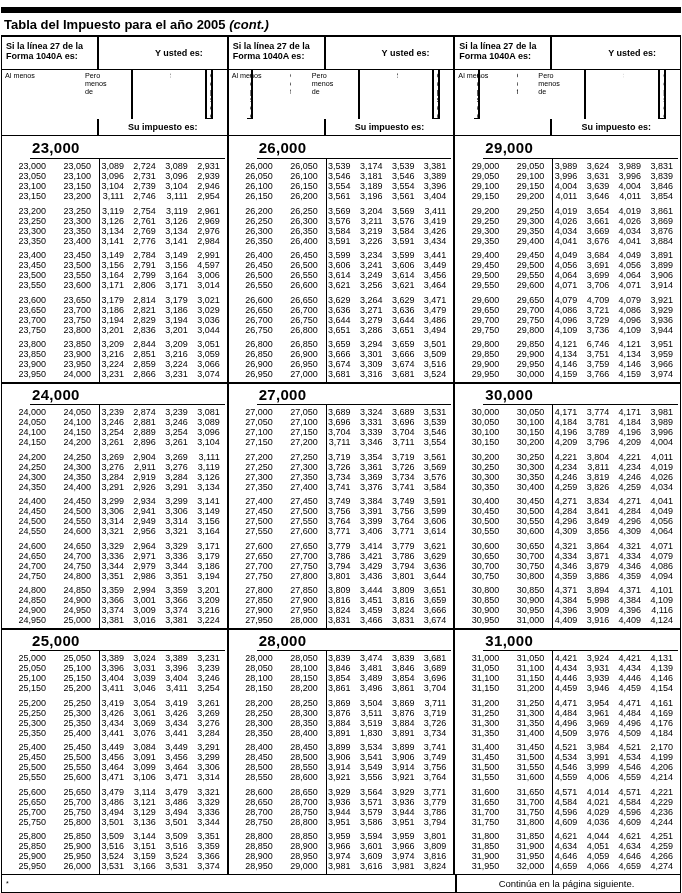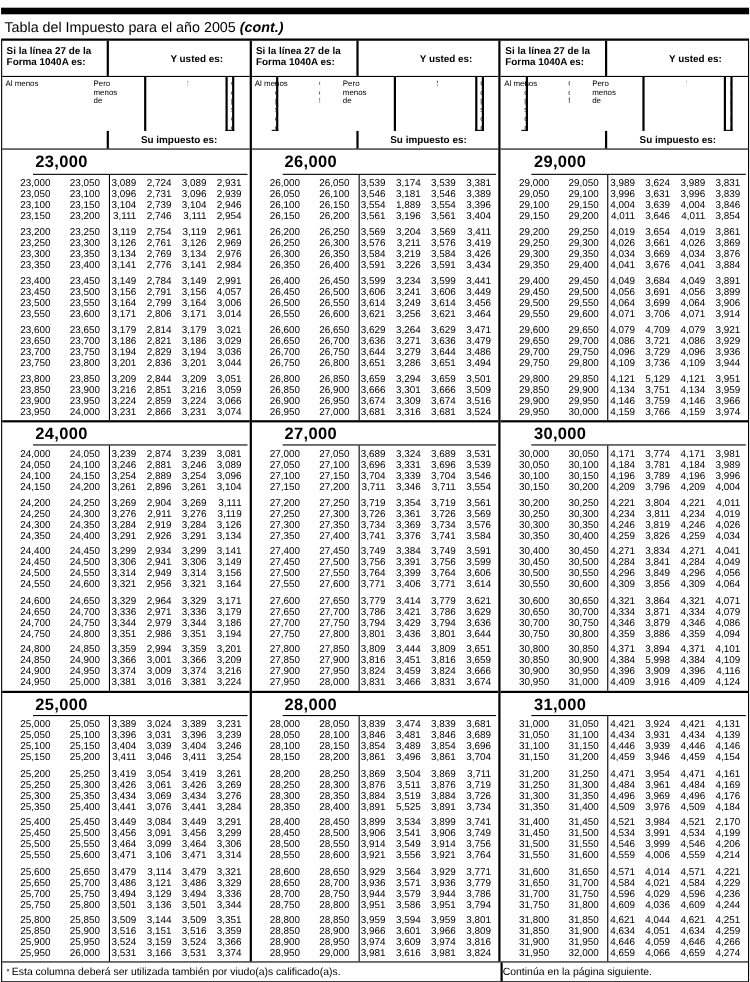--- a/index.html
+++ b/index.html
@@ -1,21 +1,21 @@
 <!DOCTYPE html>
 <html><head>
 <meta charset="utf-8">
 <style>
   * { box-sizing: border-box; margin: 0; padding: 0; }
   html, body { width: 682px; height: 893px; background: #fff; overflow: hidden; }
   body { font-family: "Liberation Sans", sans-serif; color: #000; }
 
   .top-rule { height: 6px; background: #000; margin: 7px 1px 0 1px; }
   .title-line { margin: 4px 0 3px 4px; font-size: 13px; }
-  .title-line .t-main { font-weight: normal; margin-top: 15px; }
+  .title-line .t-main { font-weight: bold; margin-top: 15px; }
   .title-line .t-cont { font-style: italic; font-weight: bold; }
 
   .sheet { margin: 0 1px; border: 1px solid #000; border-top-width: 2px; border-bottom: 3px solid #000; }
   .cols { display: flex; align-items: stretch; }
   .panel { flex: 1 1 0; min-width: 0; }
   .panel.mid, .panel.left { border-right: 2px solid #000; }
 
   
   .phead { border-bottom: 1px solid #000; }
   .ph-r1 { display: flex; height: 33px; border-bottom: 1px solid #000; }
@@ -43,21 +43,21 @@
   .row { display: grid; grid-template-columns: 46px 51px 1fr 1fr 1fr 1fr; line-height: 10px; font-size: 9px; }
   .c { text-align: right; }
   .c0 { padding-right: 2px; }
   .c1 { padding-right: 8px; }
   .c2, .c3, .c4, .c5 { padding-right: 7px; }
 
   
   .tfoot { display: flex; border-top: 1px solid #000; height: 18px; font-size: 9.5px; align-items: center; }
   .tf-left { width: 455px; border-right: 2px solid #000; height: 100%; display: flex; align-items: center; padding-left: 4px; }
   .tf-left sup { font-size: 7px; vertical-align: super; margin-right: 2px; }
-  .tf-right { flex: 1; text-align: left; padding-right: 4px; }
+  .tf-right { flex: 1; text-align: center; padding-right: 4px; }
 </style>
 </head>
 <body>
 
 <div class="top-rule"></div>
 
 <div class="title-line">
   <span class="t-main">Tabla del Impuesto para el año 2005</span>
   <span class="t-cont">(cont.)</span>
 </div>
@@ -178,21 +178,21 @@
                 <span class="c c3">2,784</span>
                 <span class="c c4">3,149</span>
                 <span class="c c5">2,991</span>
               </div>
               <div class="row">
                 <span class="c c0">23,450</span>
                 <span class="c c1">23,500</span>
                 <span class="c c2">3,156</span>
                 <span class="c c3">2,791</span>
                 <span class="c c4">3,156</span>
-                <span class="c c5">4,057</span>
+                <span class="c c5">4,597</span>
               </div>
               <div class="row">
                 <span class="c c0">23,500</span>
                 <span class="c c1">23,550</span>
                 <span class="c c2">3,164</span>
                 <span class="c c3">2,799</span>
                 <span class="c c4">3,164</span>
                 <span class="c c5">3,006</span>
               </div>
               <div class="row">
@@ -677,21 +677,21 @@
                 <span class="c c1">26,100</span>
                 <span class="c c2">3,546</span>
                 <span class="c c3">3,181</span>
                 <span class="c c4">3,546</span>
                 <span class="c c5">3,389</span>
               </div>
               <div class="row">
                 <span class="c c0">26,100</span>
                 <span class="c c1">26,150</span>
                 <span class="c c2">3,554</span>
-                <span class="c c3">1,889</span>
+                <span class="c c3">3,189</span>
                 <span class="c c4">3,554</span>
                 <span class="c c5">3,396</span>
               </div>
               <div class="row">
                 <span class="c c0">26,150</span>
                 <span class="c c1">26,200</span>
                 <span class="c c2">3,561</span>
                 <span class="c c3">3,196</span>
                 <span class="c c4">3,561</span>
                 <span class="c c5">3,404</span>
@@ -1069,21 +1069,21 @@
                 <span class="c c1">28,350</span>
                 <span class="c c2">3,884</span>
                 <span class="c c3">3,519</span>
                 <span class="c c4">3,884</span>
                 <span class="c c5">3,726</span>
               </div>
               <div class="row">
                 <span class="c c0">28,350</span>
                 <span class="c c1">28,400</span>
                 <span class="c c2">3,891</span>
-                <span class="c c3">5,525</span>
+                <span class="c c3">1,830</span>
                 <span class="c c4">3,891</span>
                 <span class="c c5">3,734</span>
               </div>
             </div>
             <div class="grp">
               <div class="row">
                 <span class="c c0">28,400</span>
                 <span class="c c1">28,450</span>
                 <span class="c c2">3,899</span>
                 <span class="c c3">3,534</span>
@@ -1358,21 +1358,21 @@
                 <span class="c c3">3,736</span>
                 <span class="c c4">4,109</span>
                 <span class="c c5">3,944</span>
               </div>
             </div>
             <div class="grp">
               <div class="row">
                 <span class="c c0">29,800</span>
                 <span class="c c1">29,850</span>
                 <span class="c c2">4,121</span>
-                <span class="c c3">5,129</span>
+                <span class="c c3">6,746</span>
                 <span class="c c4">4,121</span>
                 <span class="c c5">3,951</span>
               </div>
               <div class="row">
                 <span class="c c0">29,850</span>
                 <span class="c c1">29,900</span>
                 <span class="c c2">4,134</span>
                 <span class="c c3">3,751</span>
                 <span class="c c4">4,134</span>
                 <span class="c c5">3,959</span>
@@ -1746,17 +1746,16 @@
             </div>
           </div>
         </div>
     </div>
 
   </div>
 
   <div class="tfoot">
     <div class="tf-left">
         <sup>*</sup>
-        <span>Esta columna deberá ser utilizada también por viudo(a)s calificado(a)s.</span>
       </div>
     <div class="tf-right">Continúa en la página siguiente.</div>
   </div>
 </div>
 
 </body></html>

